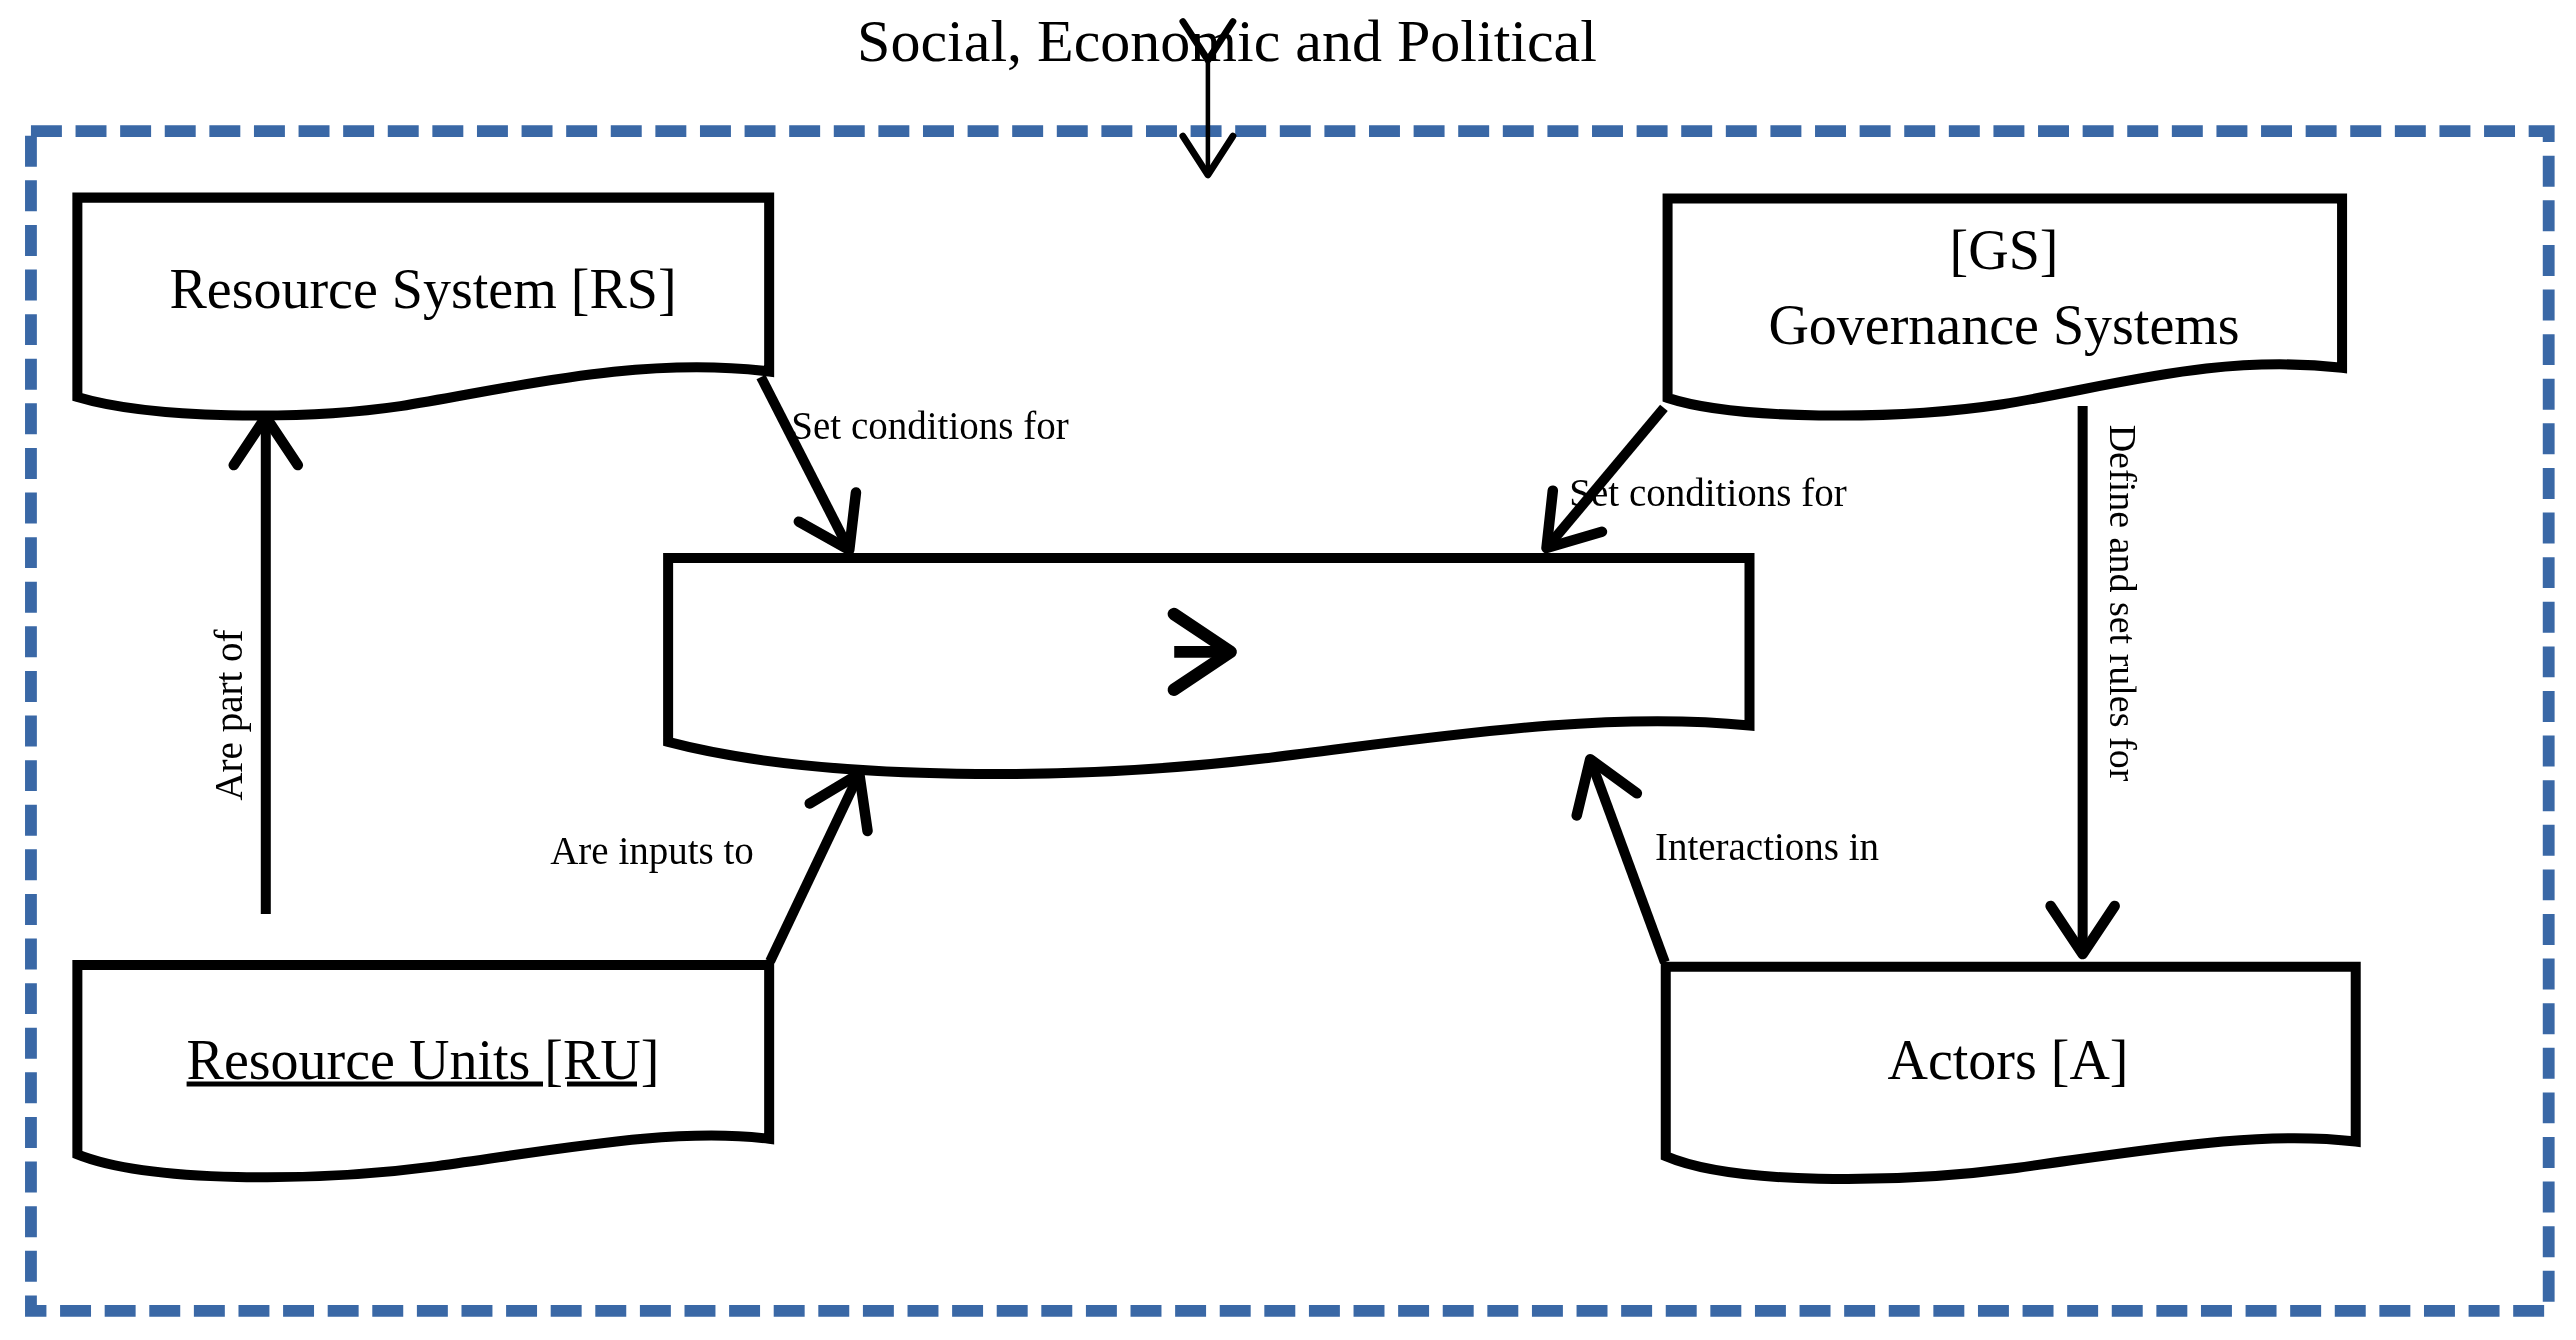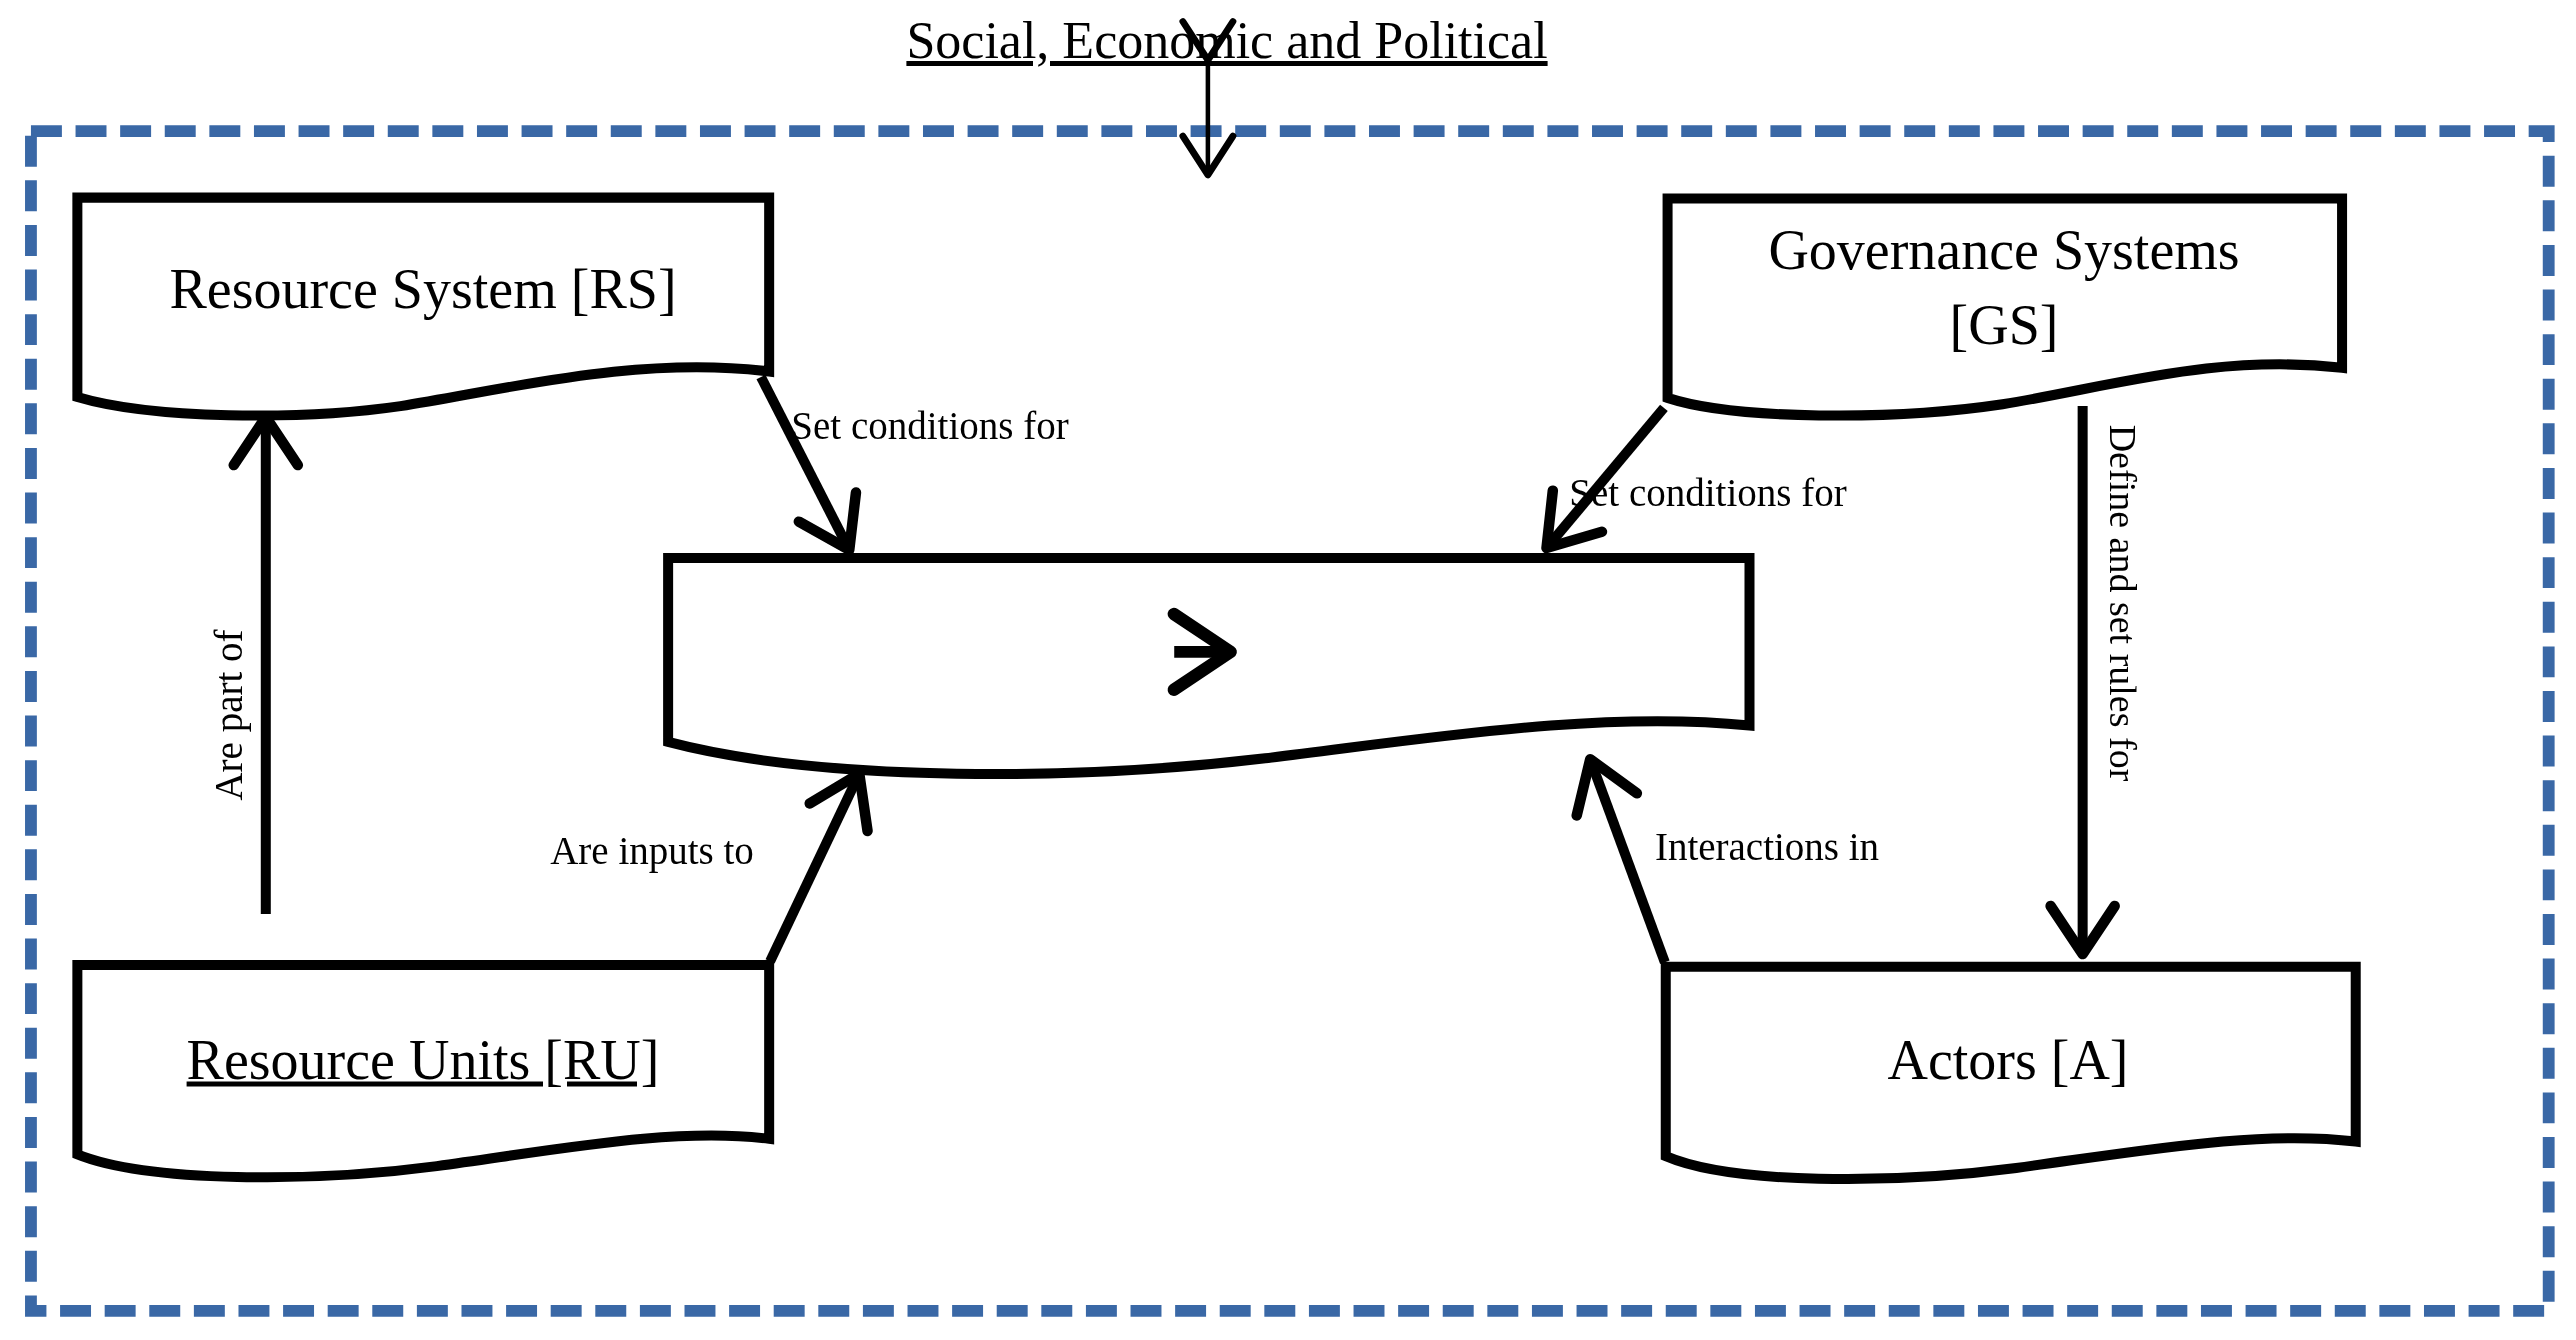--- a/index.html
+++ b/index.html
@@ -14,21 +14,21 @@
   #shapes{position:absolute;left:0;top:0;}
   .lbl{
     position:absolute;
     transform:translate(-50%,-50%);
     white-space:nowrap;
     text-align:center;
     color:#000;
   }
   .box-lbl{font-size:56px;line-height:75px;}
   .rel-lbl{font-size:39px;line-height:46px;}
-  .title-lbl{font-size:52px;line-height:58px;text-decoration:underline;}
+  .title-lbl{font-size:60px;line-height:58px;}
   .rot-ccw{transform:translate(-50%,-50%) rotate(-90deg);}
   .rot-cw{transform:translate(-50%,-50%) rotate(90deg);}
 </style>
 </head>
 <body>
 
 <div id="stage">
 
   <svg id="shapes" width="2576" height="1341" viewBox="0 0 2830 1473">
     <defs>
@@ -58,22 +58,22 @@
     <line x1="2288" y1="446" x2="2288" y2="1048" stroke="#000" stroke-width="11" marker-end="url(#mArrow)"></line>
 
     <line x1="1290" y1="716" x2="1352" y2="716" stroke="#000" stroke-width="13" marker-end="url(#mArrow)"></line>
   </svg>
 
   <div class="lbl title-lbl" style="left:1227px;top:41px;">Social, Economic and Political</div>
 
   <div class="lbl box-lbl" style="left:423px;top:289px;text-align:right;">Resource System [RS]</div>
 
   <div class="lbl box-lbl" style="left:2004px;top:288px;">
+    <div>[GS]</div>
     <div>Governance Systems</div>
-    <div>[GS]</div>
   </div>
 
 
 
   <div class="lbl box-lbl" style="left:423px;top:1060px;text-decoration:underline;">Resource Units [RU]</div>
 
   <div class="lbl box-lbl" style="left:2008px;top:1060px;">Actors [A]</div>
 
   <div class="lbl rel-lbl" style="left:930px;top:426px;">Set conditions for</div>
 

